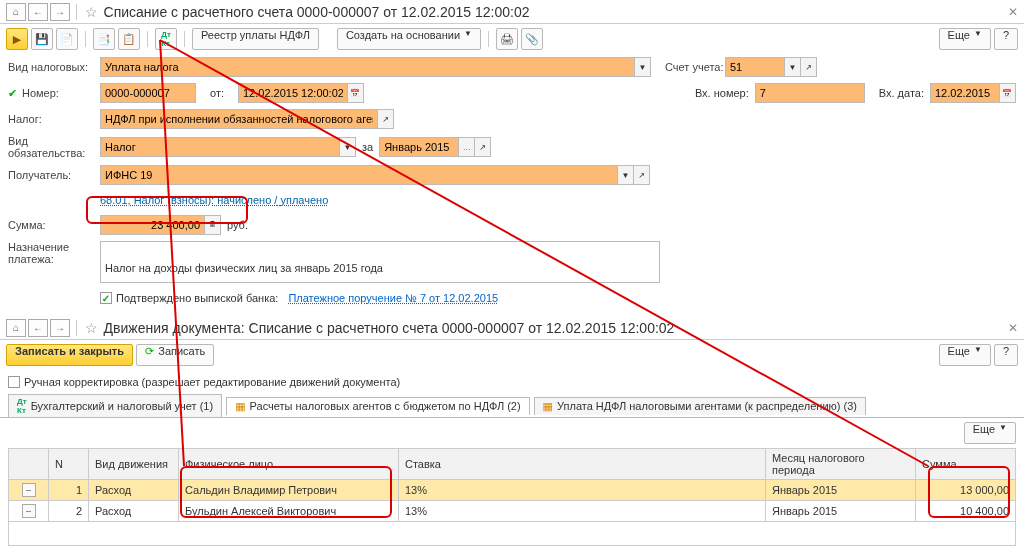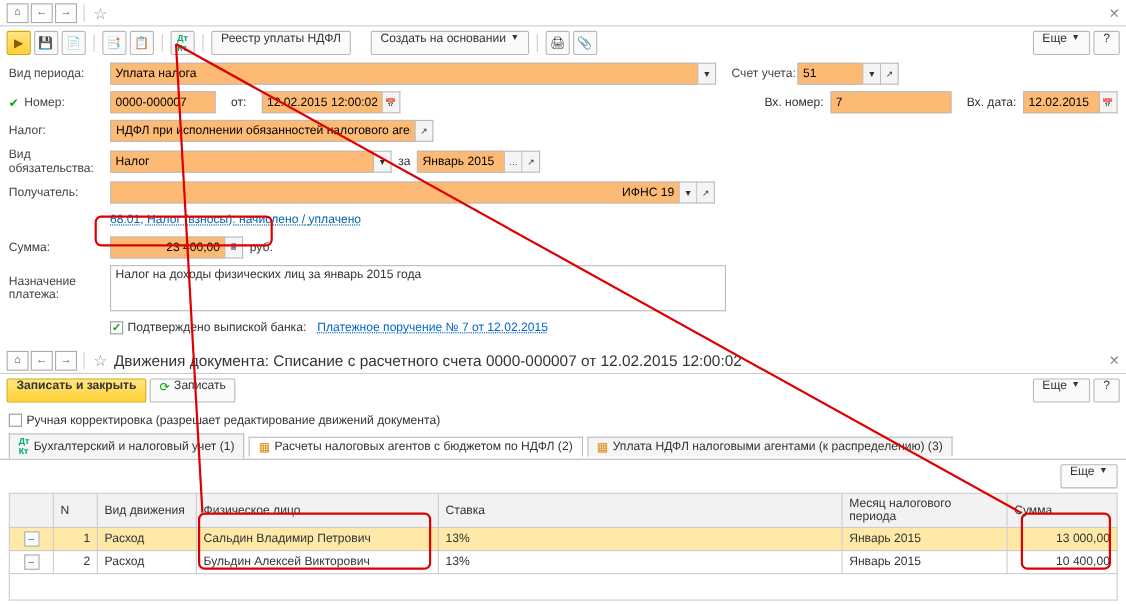--- a/index.html
+++ b/index.html
@@ -17,21 +17,21 @@
   .text-btn{height:22px;border:1px solid #b8b8b8;background:#fafafa;padding:0 8px;display:flex;align-items:flex-start;cursor:pointer;border-radius:2px;font-size:11px;gap:4px}
   .text-btn.yellow{background:linear-gradient(#ffe680,#ffcf33);border-color:#d6a400;font-weight:bold}
   .spacer{flex:1}
   .field-row{display:flex;align-items:center;padding:3px 8px;min-height:24px}
   .label{width:92px;color:#444}
   .input{height:20px;border:1px solid #bbb;background:#fdba74;padding:0 4px;font-size:11px}
   .select-btn{width:16px;height:20px;border:1px solid #bbb;border-left:none;background:#f4f4f4;display:flex;align-items:center;justify-content:center;cursor:pointer;font-size:8px}
   .link{color:#0a5;text-decoration:underline dotted;cursor:pointer}
   .chk{width:12px;height:12px;border:1px solid #999;background:#fff;display:inline-flex;align-items:center;justify-content:center;margin-right:4px}
   .chk.on::after{content:"✓";color:#0a0;font-size:10px;font-weight:bold}
-  .textarea{border:1px solid #bbb;background:#fff;padding:2px 4px;height:42px;width:560px;font-size:11px}
+  .textarea{border:1px solid #bbb;background:#fff;padding:20px 4px;height:42px;width:560px;font-size:11px}
   .divider{height:6px}
   .tabbar{display:flex;align-items:center;padding:0 8px;height:24px;border-bottom:1px solid #bbb;gap:4px}
   .tab{border:1px solid #bbb;border-bottom:none;background:#f5f5f5;padding:2px 8px;font-size:11px;display:flex;align-items:center;gap:4px;cursor:pointer}
   .tab.active{background:#fff}
   .table{width:100%;border-collapse:collapse;margin-top:4px}
   .table th,.table td{border:1px solid #ccc;padding:3px 6px;text-align:left;font-size:11px;font-weight:normal;color:#333;height:20px}
   .table th{background:#f2f2f2}
   .table tr.sel td{background:#ffe9a8}
   .row-btn{width:14px;height:14px;border:1px solid #aaa;background:#fafafa;display:inline-flex;align-items:center;justify-content:center;font-size:9px;color:#555}
   
@@ -43,20 +43,21 @@
 <body>
 
 <div class="window">
 
   <div class="titlebar">
     <div class="tb-btn">⌂</div>
     <div class="tb-btn">←</div>
     <div class="tb-btn">→</div>
     <div class="tb-sep"></div>
     <span class="star">☆</span>
+    <span class="title">Списание с расчетного счета 0000-000007 от 12.02.2015 12:00:02</span>
     <span class="close-x">✕</span>
   </div>
 
   <div class="toolbar">
     <div class="icon-btn yellow">
         <span style="color:#8a5a00">▶</span>
       </div>
     <div class="icon-btn">💾</div>
     <div class="icon-btn">📄</div>
     <div class="tb-sep"></div>
@@ -78,21 +79,21 @@
     <div class="icon-btn">📎</div>
     <div class="spacer"></div>
     <div class="text-btn">
         <span>Еще</span> 
         <span style="font-size:8px">▼</span>
       </div>
     <div class="text-btn">?</div>
   </div>
 
   <div class="field-row">
-    <span class="label">Вид периода:</span>
+    <span class="label">Вид налоговых:</span>
     <input class="input" style="width: 535px;" value="Уплата налога">
     <div class="select-btn">▼</div>
     <span style="width:14px"></span>
     <span class="label" style="width:60px">Счет учета:</span>
     <input class="input" style="width: 60px;" value="51">
     <div class="select-btn">▼</div>
     <div class="select-btn">↗</div>
   </div>
 
   <div class="field-row">
@@ -121,37 +122,37 @@
     <input class="input" style="width: 240px;" value="Налог">
     <div class="select-btn">▼</div>
     <span style="margin:0 6px">за</span>
     <input class="input" style="width: 80px;" value="Январь 2015">
     <div class="select-btn">…</div>
     <div class="select-btn">↗</div>
   </div>
 
   <div class="field-row">
     <span class="label">Получатель:</span>
-    <input class="input" style="width: 518px; text-align: right;" value="ИФНС 19">
+    <input class="input" style="width: 518px;" value="ИФНС 19">
     <div class="select-btn">▼</div>
     <div class="select-btn">↗</div>
   </div>
 
   <div class="field-row" style="padding-left:100px">
     <span class="link" style="color:#0066aa"><span>68.01, Налог (взносы): начислено /</span> <span>уплачено</span></span>
   </div>
 
   <div class="field-row">
     <span class="label">Сумма:</span>
     <input class="input" style="width: 105px; text-align: right;" value="23 400,00">
     <div class="select-btn">🖩</div>
     <span style="margin-left:6px">руб.</span>
   </div>
 
-  <div class="field-row" style="align-items:center">
+  <div class="field-row" style="align-items:flex-start">
     <span class="label" style="white-space:normal">Назначение платежа:</span>
     <div class="textarea">Налог на доходы физических лиц за январь 2015 года</div>
   </div>
 
   <div class="field-row" style="padding-left:100px">
     <span class="chk on"></span>
     <span>Подтверждено выпиской банка:</span>
     <span style="width:10px"></span>
     <span class="link" style="color:#0066cc">Платежное поручение № 7 от 12.02.2015</span>
   </div>

